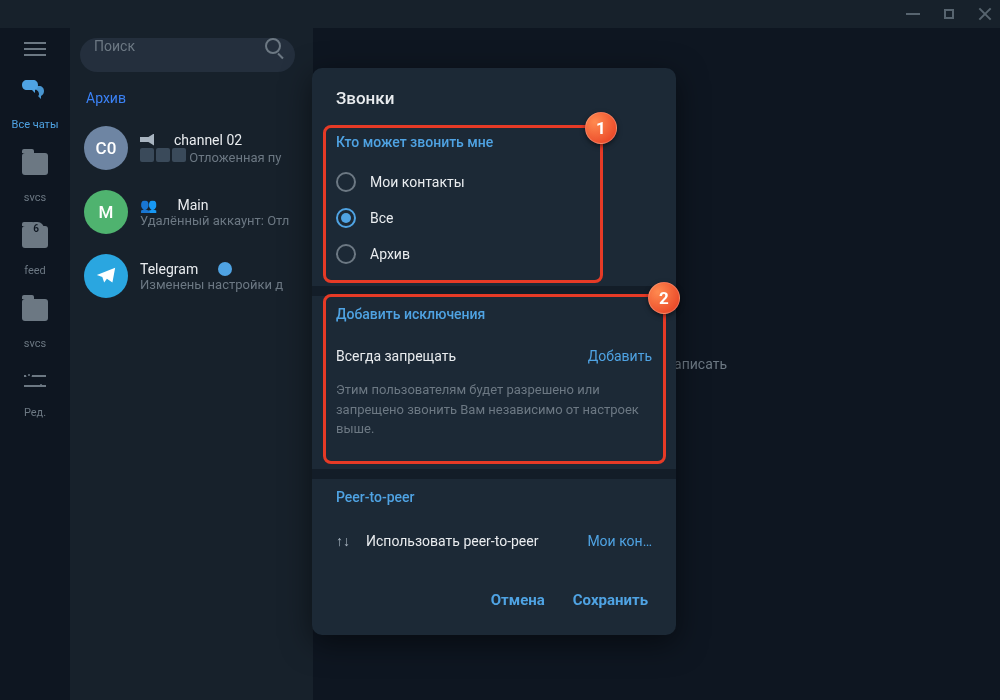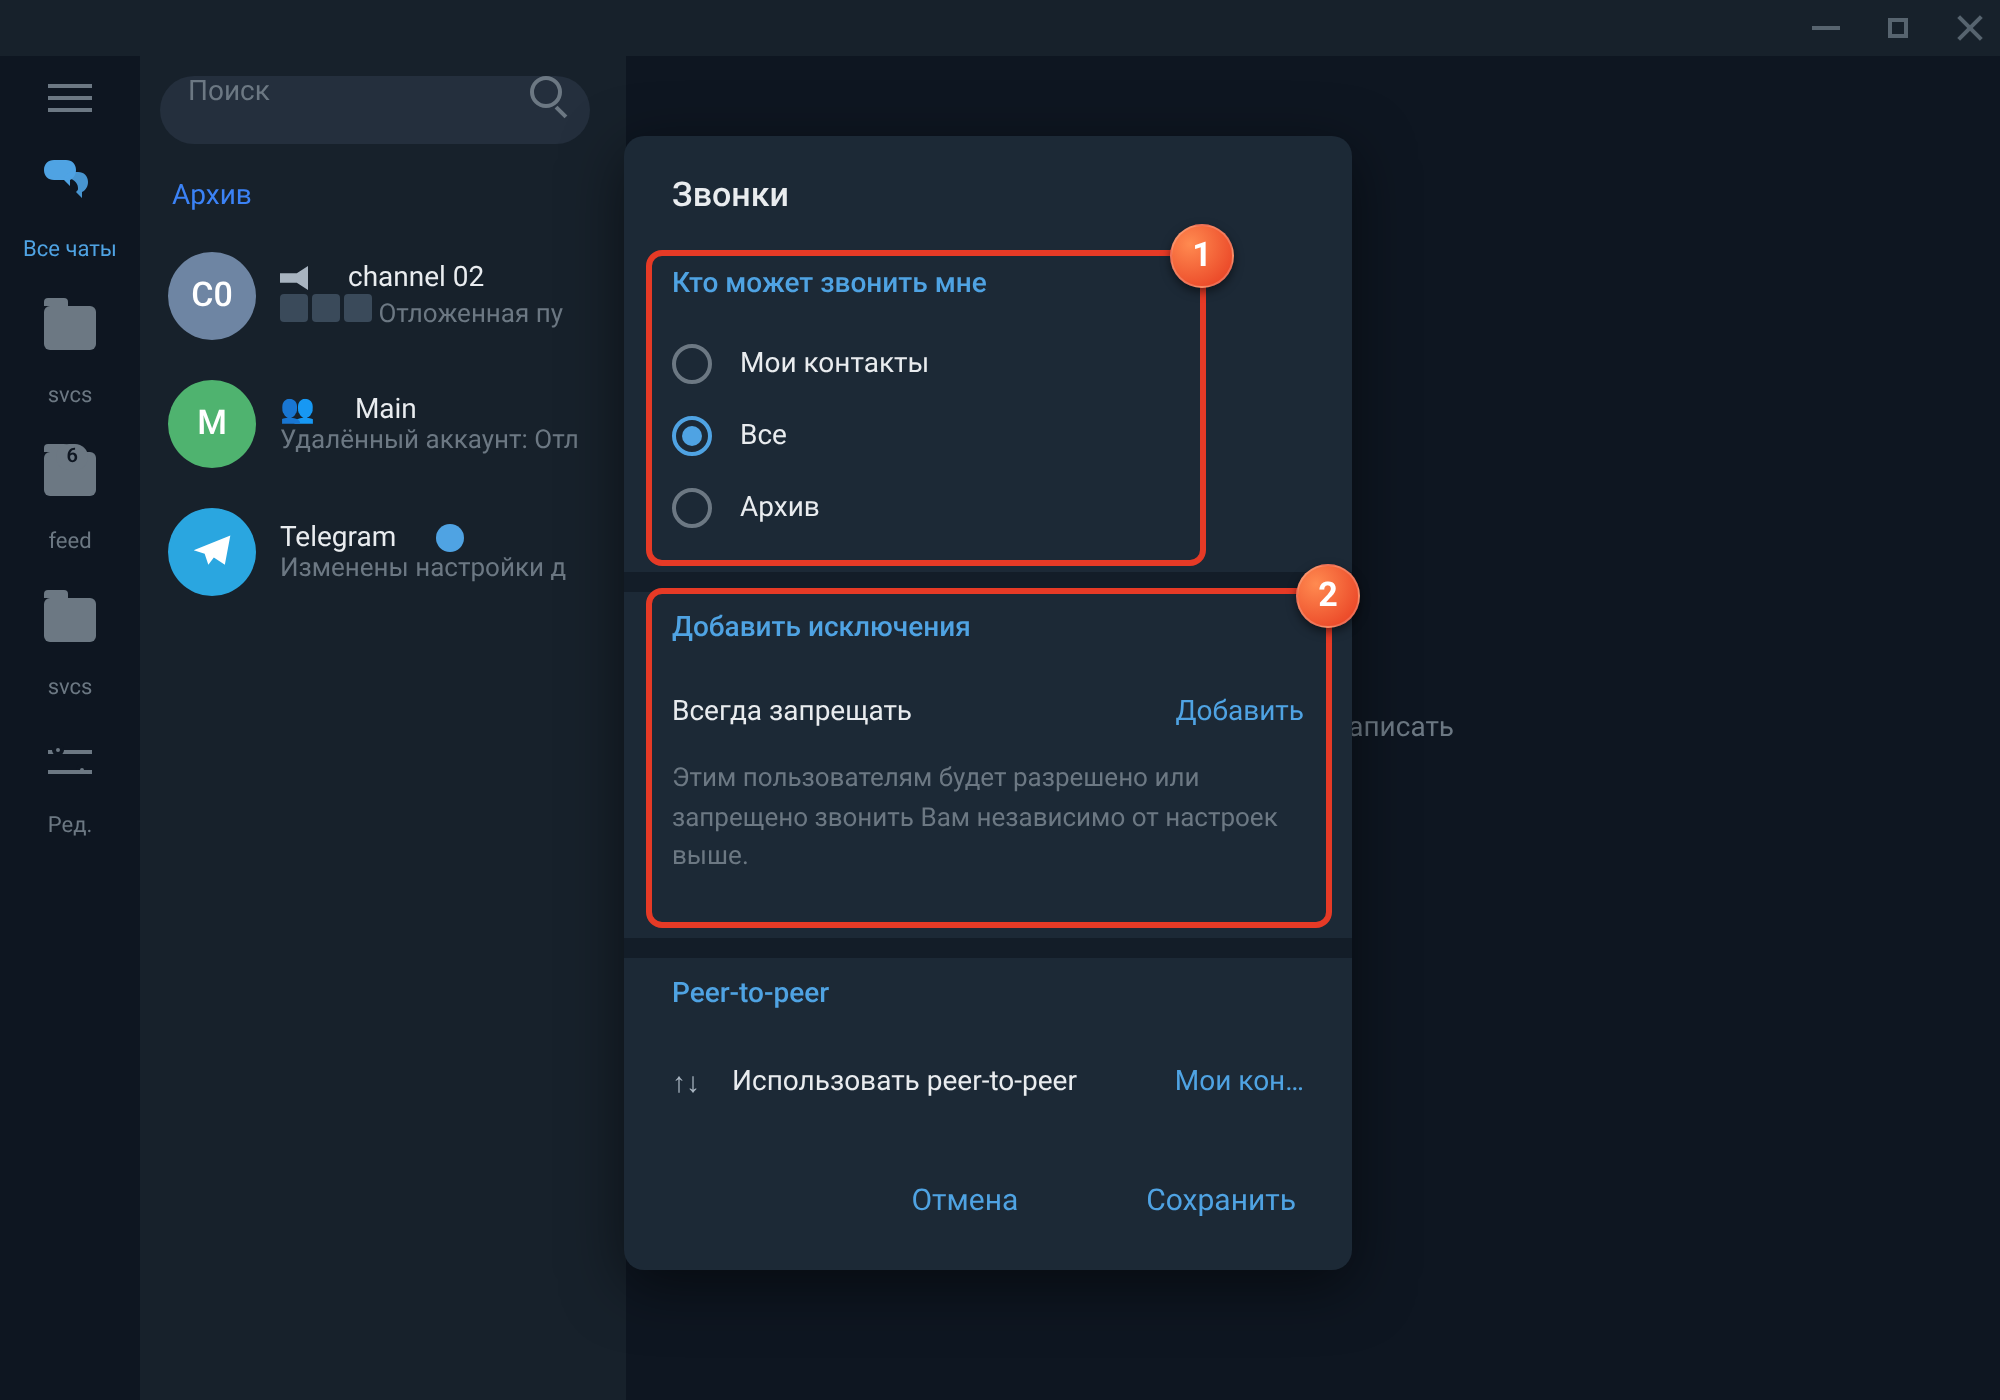--- a/index.html
+++ b/index.html
@@ -62,21 +62,21 @@
   .radio.sel{border-color:#4fa3e3;}
   .radio.sel::after{content:"";position:absolute;inset:3px;border-radius:50%;background:#4fa3e3;}
   .gap{height:10px;background:#131d28;margin:14px 0 0;}
   .exc-row{display:flex;justify-content:space-between;align-items:center;padding:12px 24px;color:#e9ecef;font-size:14px;}
   .exc-row .add{color:#4fa3e3;cursor:pointer;}
   .desc{font-size:13px;color:#6c7883;padding:4px 24px 16px;line-height:1.5;}
   .p2p-row{display:flex;align-items:center;gap:14px;padding:14px 24px;color:#e9ecef;font-size:14px;}
   .p2p-row .val{margin-left:auto;color:#4fa3e3;font-size:14px;}
   .swap{width:16px;height:16px;position:relative;color:#a8b4c0;}
   .actions{display:flex;justify-content:flex-end;gap:28px;padding:28px 28px 22px;}
-  .actions span{color:#4fa3e3;font-size:15px;font-weight:400;cursor:pointer;margin-left:36px;}
+  .actions span{color:#4fa3e3;font-size:15px;font-weight:700;cursor:pointer;}
 
   
   .anno{position:absolute;border:3px solid #e63a26;border-radius:8px;z-index:25;pointer-events:none;}
   .badge-num{position:absolute;width:32px;height:32px;border-radius:50%;background:radial-gradient(circle at 30% 30%,#ff8a50,#e6391f);color:#fff;font-weight:700;display:flex;align-items:center;justify-content:center;font-size:17px;z-index:26;border:1px solid #fff3;box-shadow:0 2px 5px rgba(0,0,0,.5);}
 
   
   .bottom-hint{position:absolute;left:322px;bottom:82px;width:364px;color:#a8b4c0;font-size:14px;display:flex;align-items:center;justify-content:space-between;padding:0 24px;}
   .toggle{width:34px;height:18px;background:#4fa3e3;border-radius:9px;position:relative;}
   .toggle::after{content:"";position:absolute;right:2px;top:2px;width:14px;height:14px;background:#fff;border-radius:50%;}
 </style>

